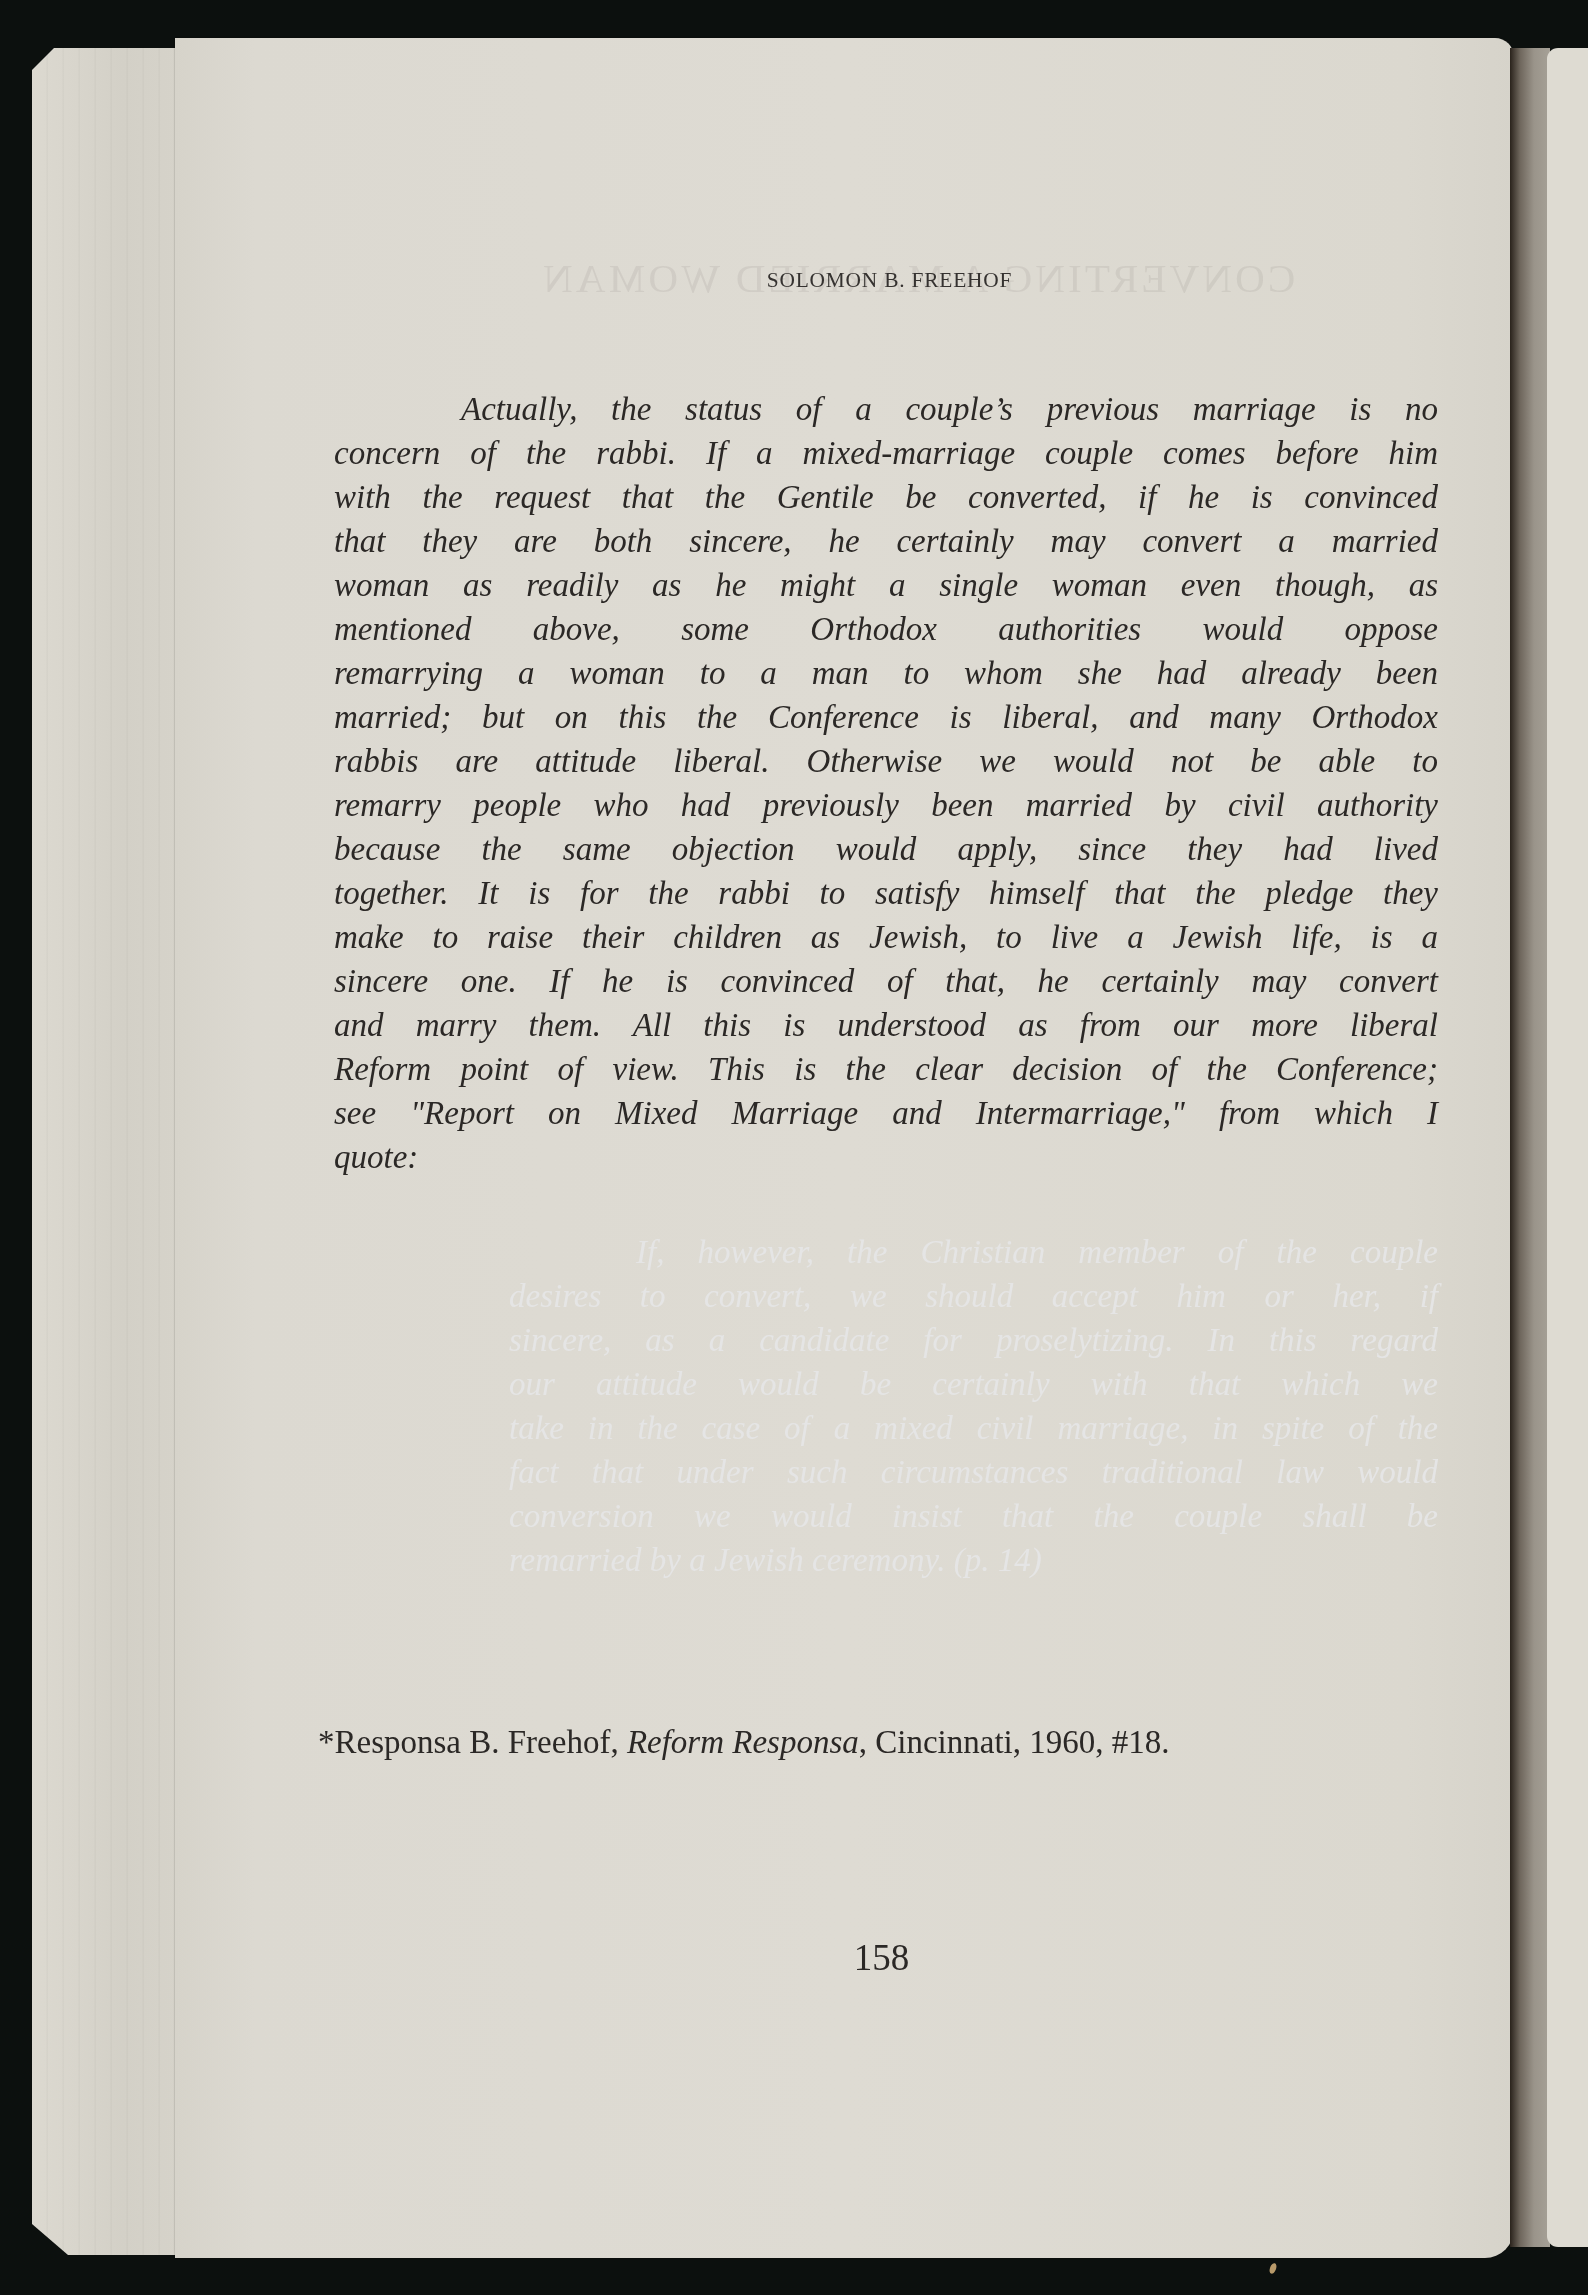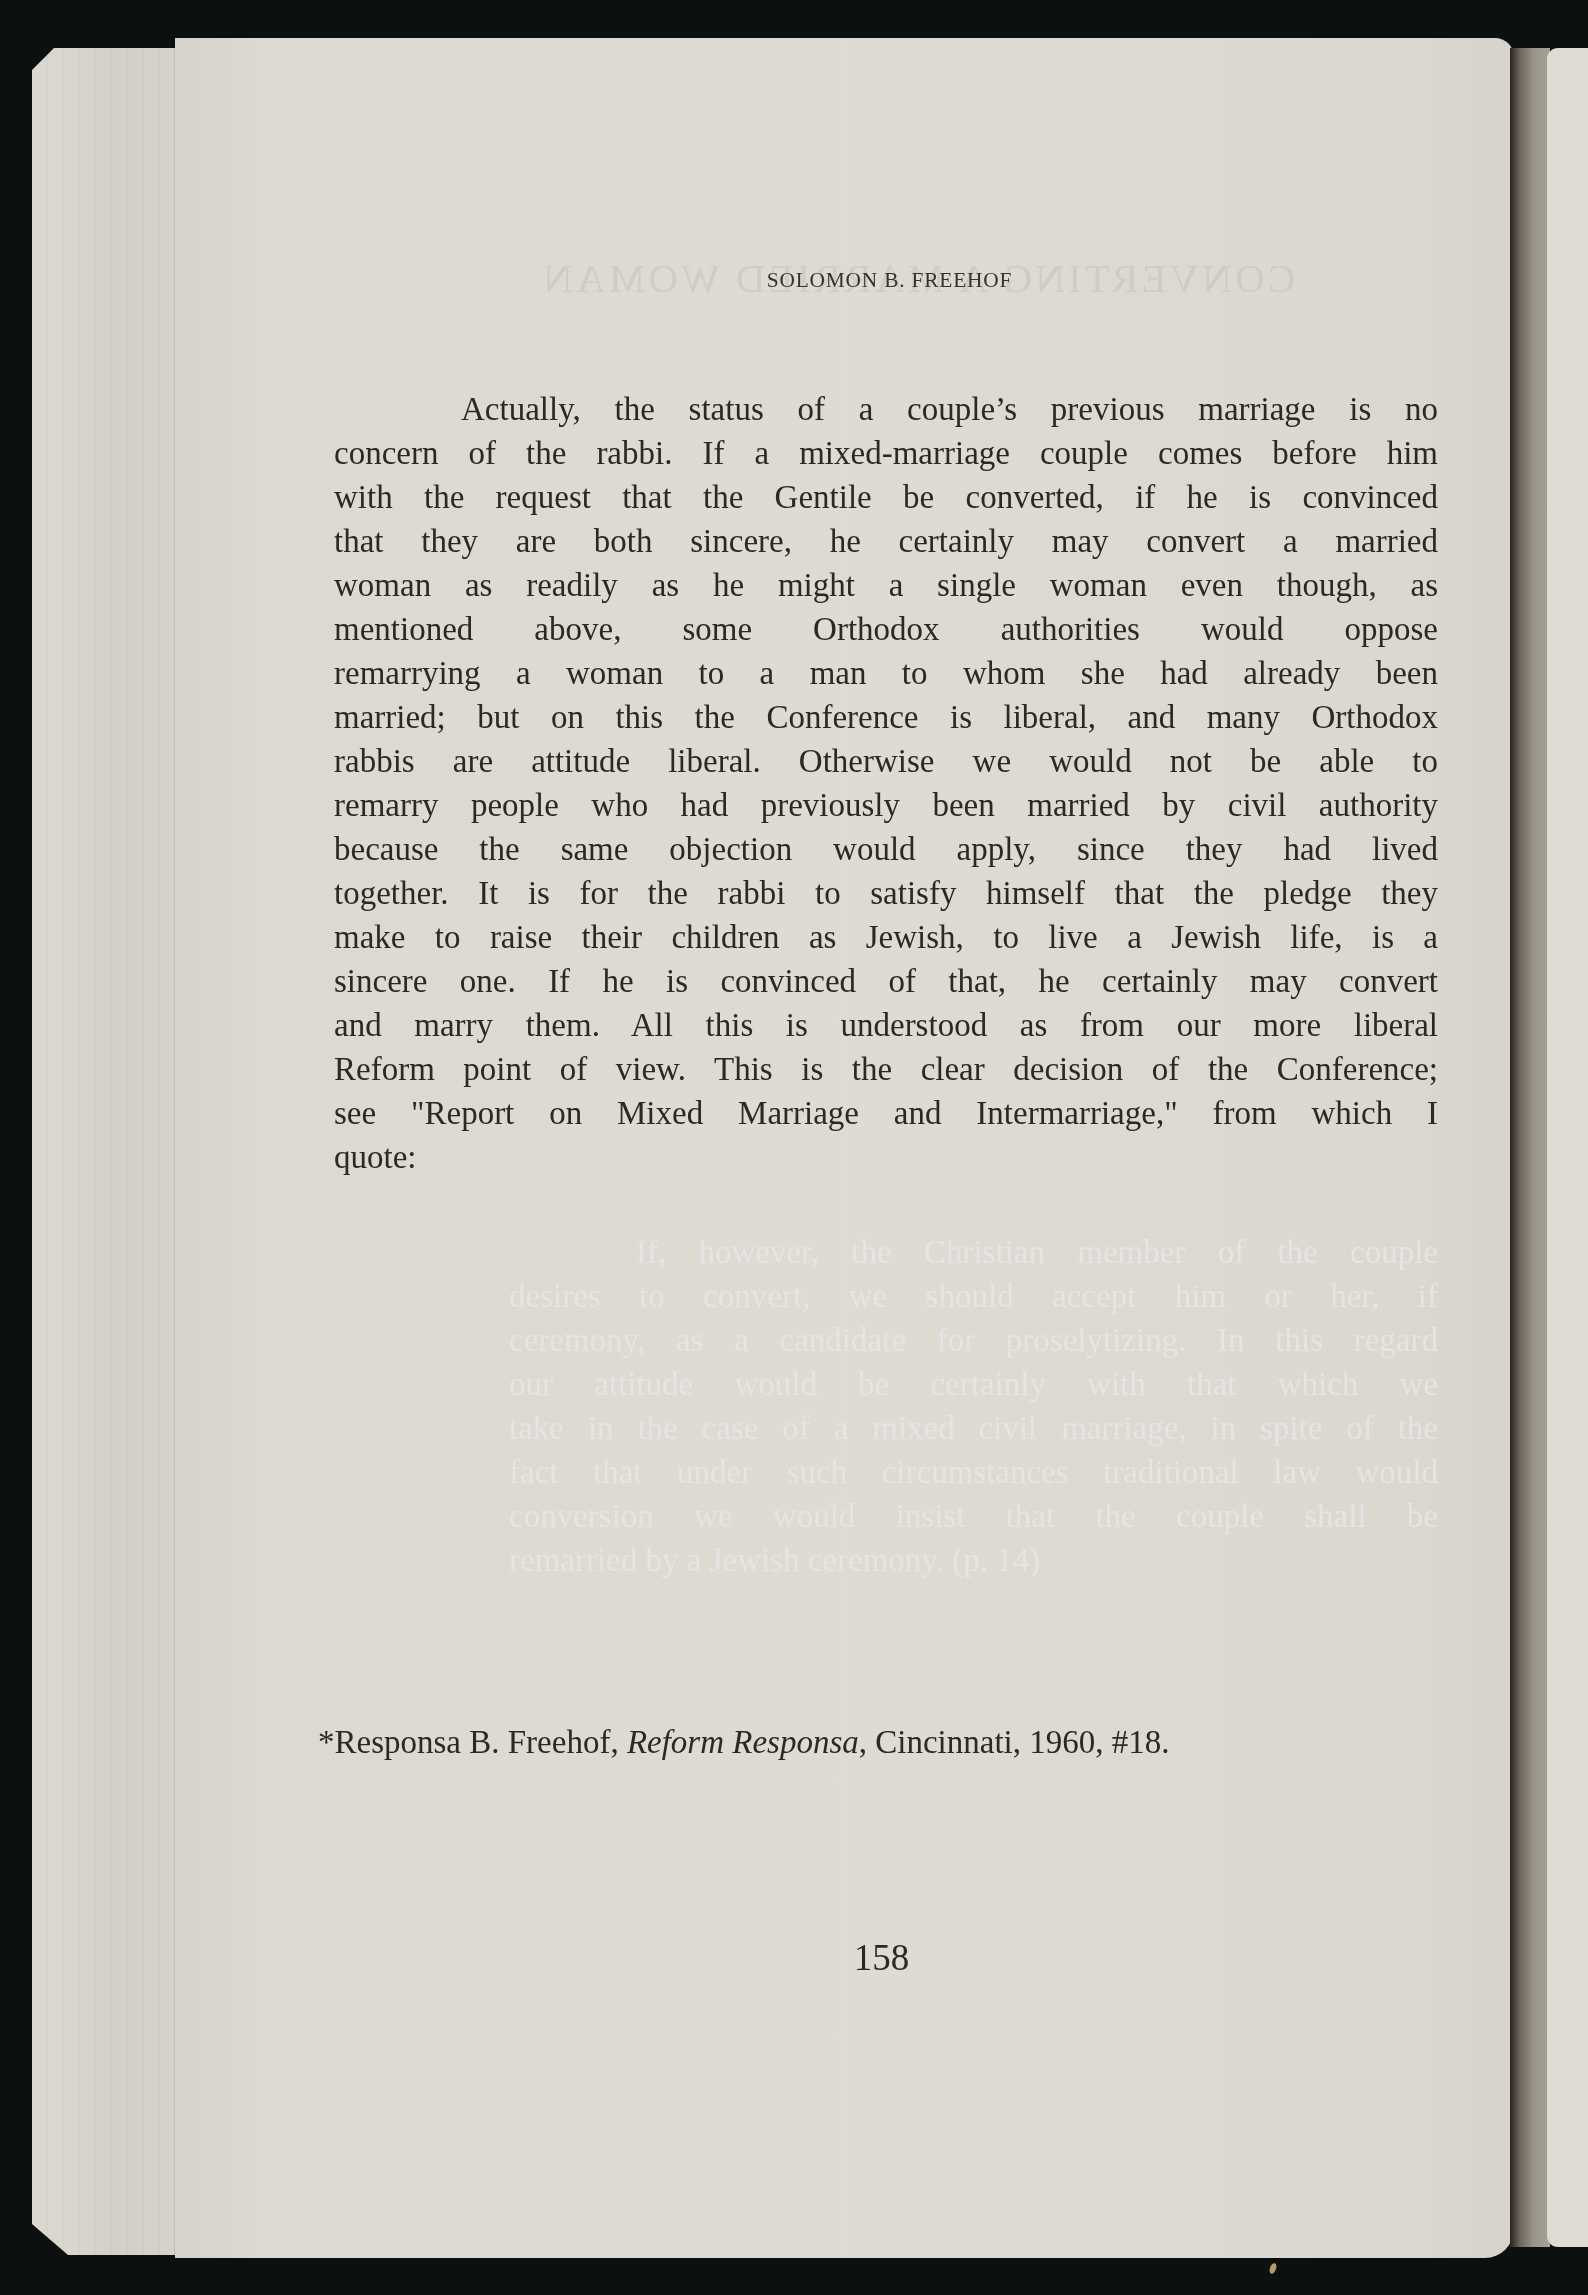--- a/index.html
+++ b/index.html
@@ -77,20 +77,21 @@
       line-height: 44px;
       color: #2b2826;
       text-align: justify;
     }
     .line {
       display: block;
       text-align: justify;
       text-align-last: justify;
       white-space: nowrap;
       height: 44px;
+      font-style: italic;
     }
     .line.last {
       text-align-last: left;
     }
     .line.indent {
       padding-left: 127px;
     }
     .quote {
       position: absolute;
       left: 509px;
@@ -175,21 +176,21 @@
   <span class="line">sincere one.  If he is convinced of that, he certainly may convert</span>
   <span class="line">and marry them.  All this is understood as from our more liberal</span>
   <span class="line">Reform point of view.  This is the clear decision of the Conference;</span>
   <span class="line">see "Report on Mixed Marriage and Intermarriage," from which I</span>
   <span class="line last">quote:</span>
 </div>
 
 <div class="quote">
   <span class="line indent">If, however, the Christian member of the couple</span>
   <span class="line">desires to convert, we should accept him or her, if</span>
-  <span class="line">ceremony, as a candidate for proselytizing.  In this regard</span>
+  <span class="line">sincere, as a candidate for proselytizing.  In this regard</span>
   <span class="line">our attitude would be certainly with that which we</span>
   <span class="line">take in the case of a mixed civil marriage, in spite of the</span>
   <span class="line">fact that under such circumstances traditional law would</span>
   <span class="line">conversion we would insist that the couple shall be</span>
   <span class="line last">remarried by a Jewish ceremony. (p. 14)</span>
 </div>
 
 <div class="footnote"><span>*Responsa B. Freehof, </span><em>Reform Responsa</em><span>, Cincinnati, 1960, #18.</span></div>
 
 <div class="page-number">158</div>

